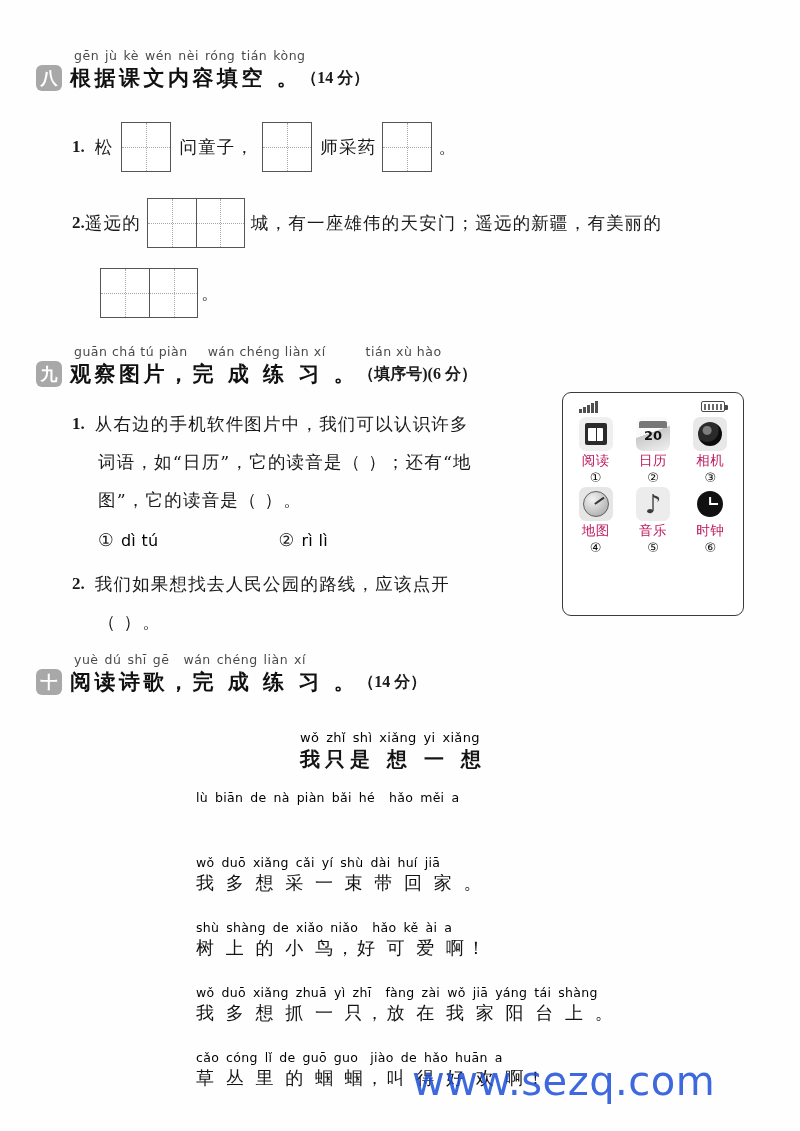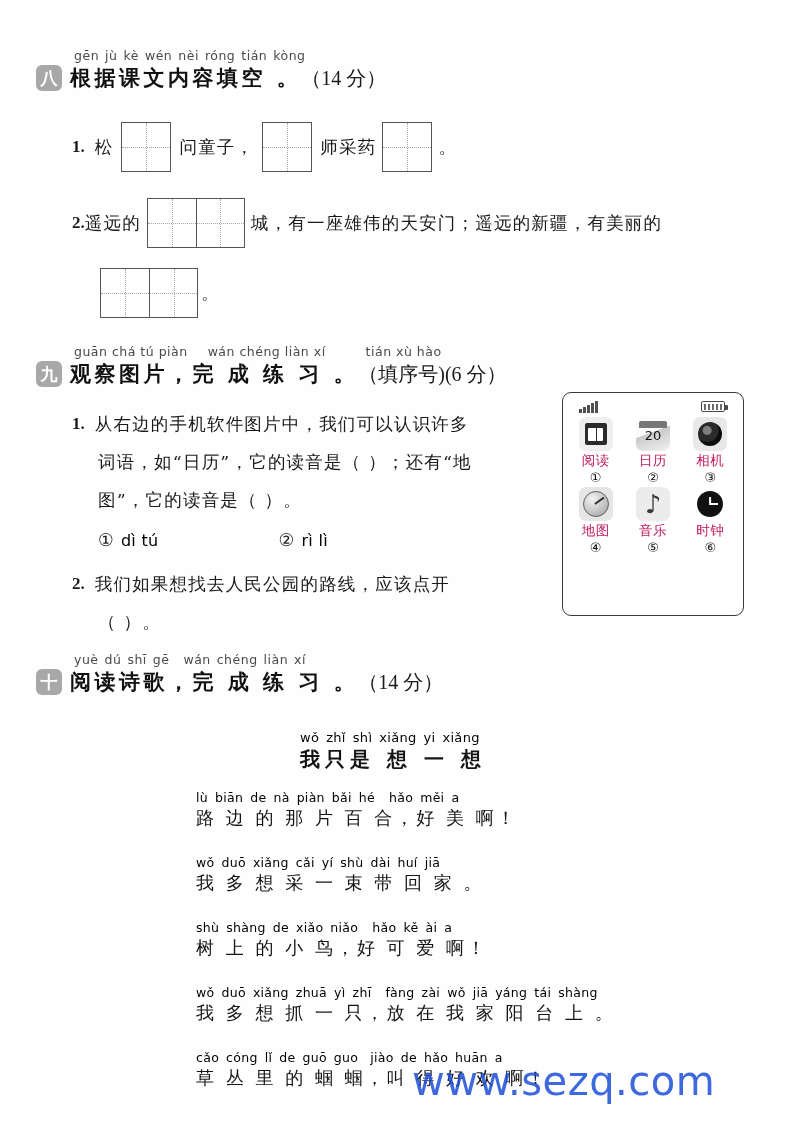--- a/index.html
+++ b/index.html
@@ -59,23 +59,23 @@
   }
   .sec-title {
     font-family: "DejaVu Sans", sans-serif;
     font-size: 21px;
     font-weight: 700;
     letter-spacing: 3.5px;
     color: #111;
   }
   .sec-score {
     font-family: "Liberation Serif", serif;
-    font-size: 20px;
+    font-size: 16px;
     letter-spacing: 0px;
-    font-weight: 400;
+    font-weight: 700;
   }
 
   
   .qtext {
     font-family: "DejaVu Serif", serif;
     font-size: 17.5px;
     letter-spacing: 1.2px;
     color: #1a1a1a;
     white-space: nowrap;
   }
@@ -242,21 +242,21 @@
   }
   .ic-cal { background: linear-gradient(160deg,#fafafa 45%, #c9c9c9 46%, #f2f2f2 100%); }
   .ic-cal .top {
     position:absolute; left:3px; right:3px; top:4px; height:7px;
     background:#777; border-radius:2px 2px 0 0;
   }
   .ic-cal .d {
     position:absolute; left:0; right:0; top:11px;
     text-align:center;
     font-family:"DejaVu Sans", sans-serif;
-    font-weight:400; font-size:13px; color:#111;
+    font-weight:700; font-size:13px; color:#111;
   }
   .ic-cam { background:#e8e8e8; }
   .ic-cam .lens {
     width:24px; height:24px; border-radius:50%;
     background: radial-gradient(circle at 38% 35%, #7d7d7d 0 4px, #2a2a2a 5px 11px, #0c0c0c 12px);
   }
   .ic-map { background:#e6e6e6; }
   .ic-map .cmp {
     width:24px; height:24px; border-radius:50%;
     background: radial-gradient(circle at 35% 30%, #f3f3f3, #b9b9b9 70%, #8d8d8d);
@@ -505,21 +505,20 @@
     <div class="p-pinyin">
       <span>wǒ</span><span>zhǐ</span><span>shì</span><span>xiǎng</span><span>yi</span><span>xiǎng</span>
     </div>
     <div class="p-han">我只是 想 一 想</div>
   </div>
 
   <div class="poem-line" style="left:196px; top:790px;">
     <div class="p-pinyin">
       <span>lù</span><span>biān</span><span>de</span><span>nà</span><span>piàn</span><span>bǎi</span><span style="margin-right:14px;">hé</span><span>hǎo</span><span>měi</span><span>a</span>
     </div>
-    <div class="p-han">路 边 的 那 片 百 合，好 美 啊！</div>
   </div>
 
   <div class="poem-line" style="left:196px; top:855px;">
     <div class="p-pinyin">
       <span>wǒ</span><span>duō</span><span>xiǎng</span><span>cǎi</span><span>yí</span><span>shù</span><span>dài</span><span>huí</span><span>jiā</span>
     </div>
     <div class="p-han">我 多 想 采 一 束 带 回 家 。</div>
   </div>
 
   <div class="poem-line" style="left:196px; top:920px;">

